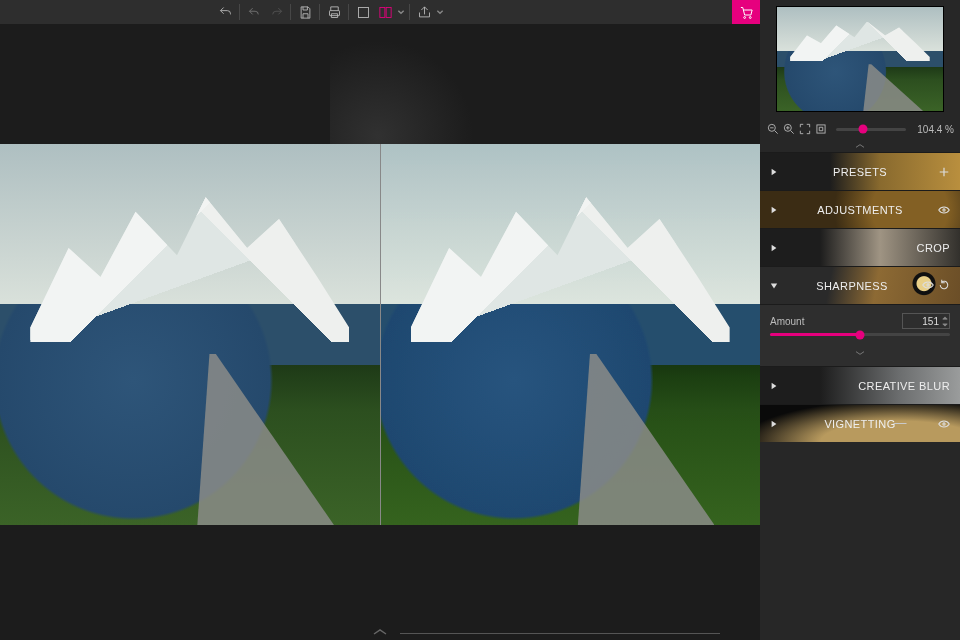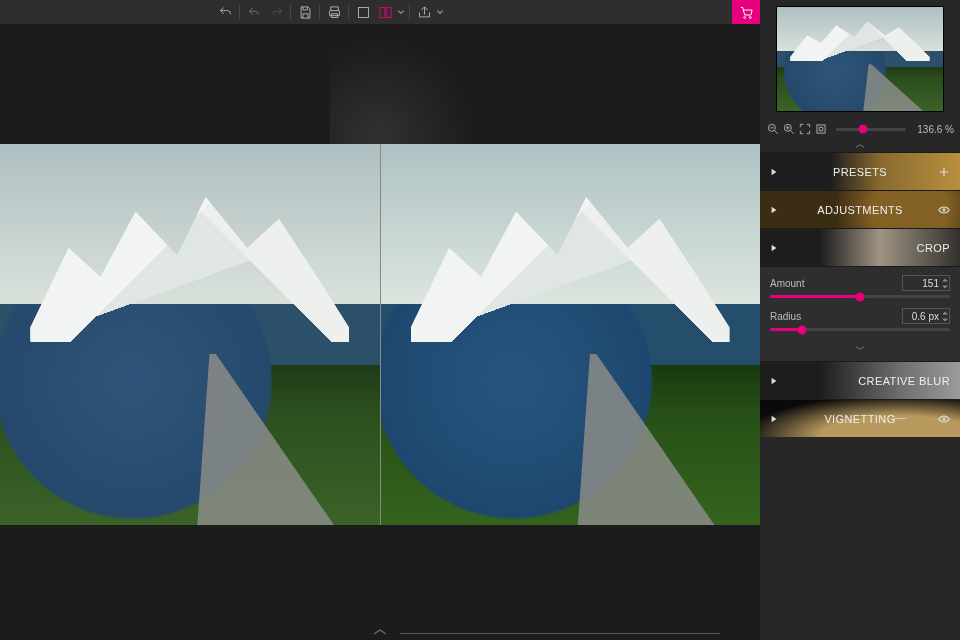--- a/index.html
+++ b/index.html
@@ -332,21 +332,21 @@
       </div>
       <div class="zoom-icon">
         <svg viewBox="0 0 24 24">
             <rect x="5" y="5" width="14" height="14"></rect>
             <path d="M9 9h6v6H9z"></path>
           </svg>
       </div>
       <div class="zoom-track">
         <div class="zoom-thumb"></div>
       </div>
-      <div class="zoom-val">136.6 %</div>
+      <div class="zoom-val">104.4 %</div>
     </div>
 
     <div class="collapse-up">
       <svg viewBox="0 0 24 8">
           <path d="M6 6l6-4 6 4"></path>
         </svg>
     </div>
 
     <div class="accordion">
 
@@ -379,20 +379,37 @@
 
       <div class="acc-item">
         <div class="acc-bg bg-crop"></div>
         <div class="acc-caret"><svg viewBox="0 0 10 10">
               <path d="M2 1l6 4-6 4z"></path>
             </svg></div>
         <span class="acc-label">CROP</span>
       </div>
 
 
+      <div class="acc-item">
+        <div class="acc-bg bg-sharp"></div>
+        <div class="acc-caret"><svg viewBox="0 0 10 10">
+              <path d="M1 2l4 6 4-6z"></path>
+            </svg></div>
+        <span class="acc-label">SHARPNESS</span>
+        <span class="acc-extra">
+          <span><svg viewBox="0 0 16 16">
+                <path d="M1 8s2.5-4 7-4 7 4 7 4-2.5 4-7 4-7-4-7-4z"></path>
+                <circle cx="8" cy="8" r="1.5"></circle>
+              </svg></span>
+          <span><svg viewBox="0 0 16 16">
+                <path d="M3 8a5 5 0 1 0 2-4"></path>
+                <path d="M5 1v4h4"></path>
+              </svg></span>
+        </span>
+      </div>
 
       <div class="sharp-panel">
         <div class="sp-row">
           <div class="sp-head">
             <span class="sp-label">Amount</span>
             <div class="sp-valbox">
               <span>151</span>
               <div class="sp-stepper">
                 <div>
                     <svg viewBox="0 0 8 5">
@@ -405,44 +422,20 @@
                     </svg>
                   </div>
               </div>
             </div>
           </div>
           <div class="sp-track">
             <div class="sp-fill" id="amount-fill" style="width: 50%;"></div>
             <div class="sp-thumb" id="amount-thumb" style="left: 50%;"></div>
           </div>
         </div>
-        <div class="sp-row">
-          <div class="sp-head">
-            <span class="sp-label">Radius</span>
-            <div class="sp-valbox">
-              <span>0.6 px</span>
-              <div class="sp-stepper">
-                <div>
-                    <svg viewBox="0 0 8 5">
-                      <path d="M1 4l3-3 3 3z"></path>
-                    </svg>
-                  </div>
-                <div>
-                    <svg viewBox="0 0 8 5">
-                      <path d="M1 1l3 3 3-3z"></path>
-                    </svg>
-                  </div>
-              </div>
-            </div>
-          </div>
-          <div class="sp-track">
-            <div class="sp-fill" id="radius-fill" style="width: 18%;"></div>
-            <div class="sp-thumb" id="radius-thumb" style="left: 18%;"></div>
-          </div>
-        </div>
         <div class="collapse-down">
           <svg viewBox="0 0 24 8">
               <path d="M6 2l6 4 6-4"></path>
             </svg>
         </div>
       </div>
 
       <div class="acc-item">
         <div class="acc-bg bg-blur"></div>
         <div class="acc-caret"><svg viewBox="0 0 10 10">

